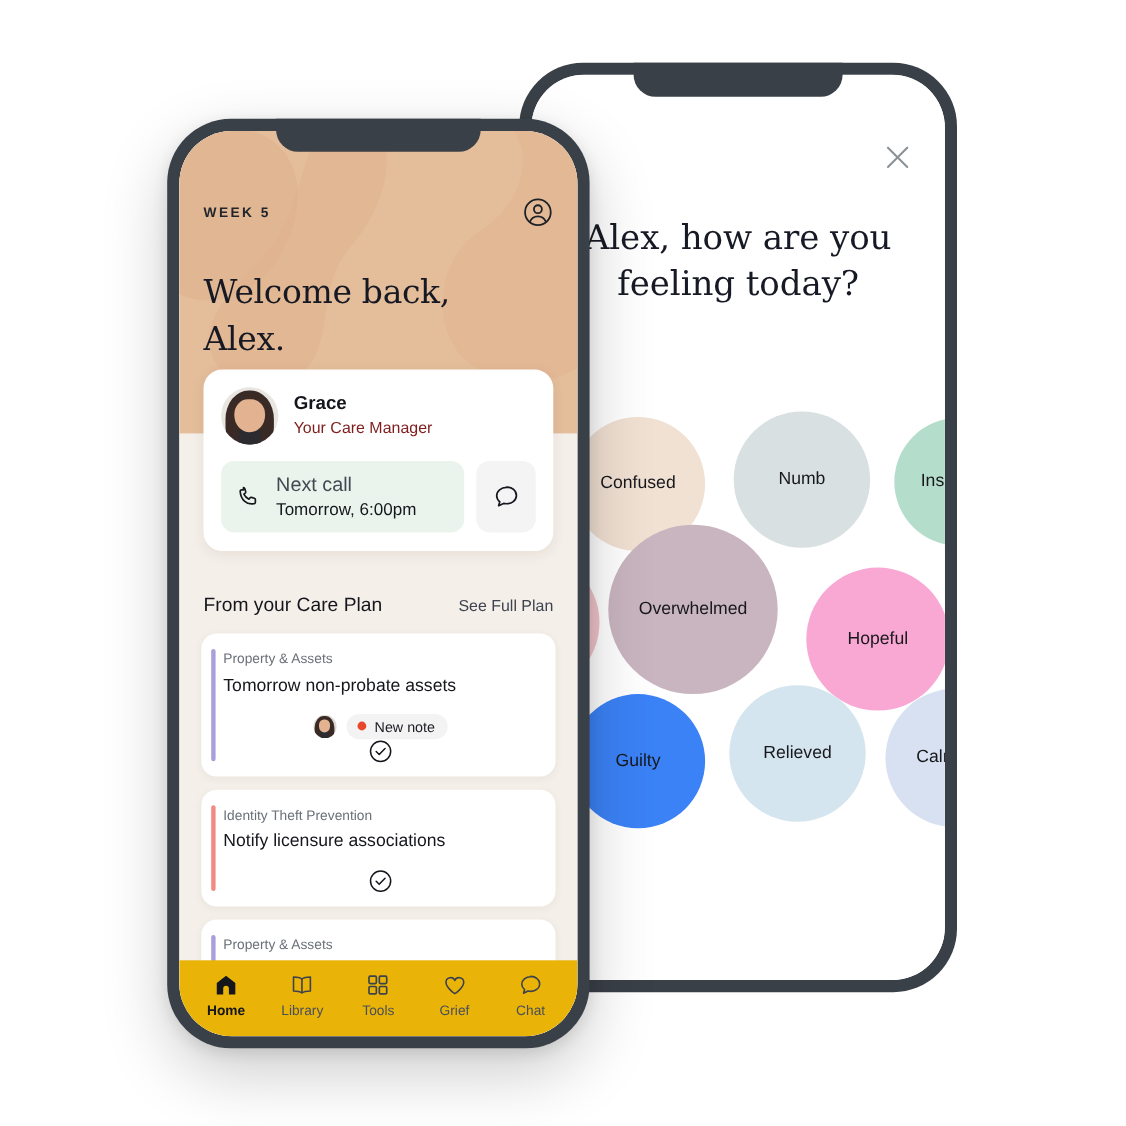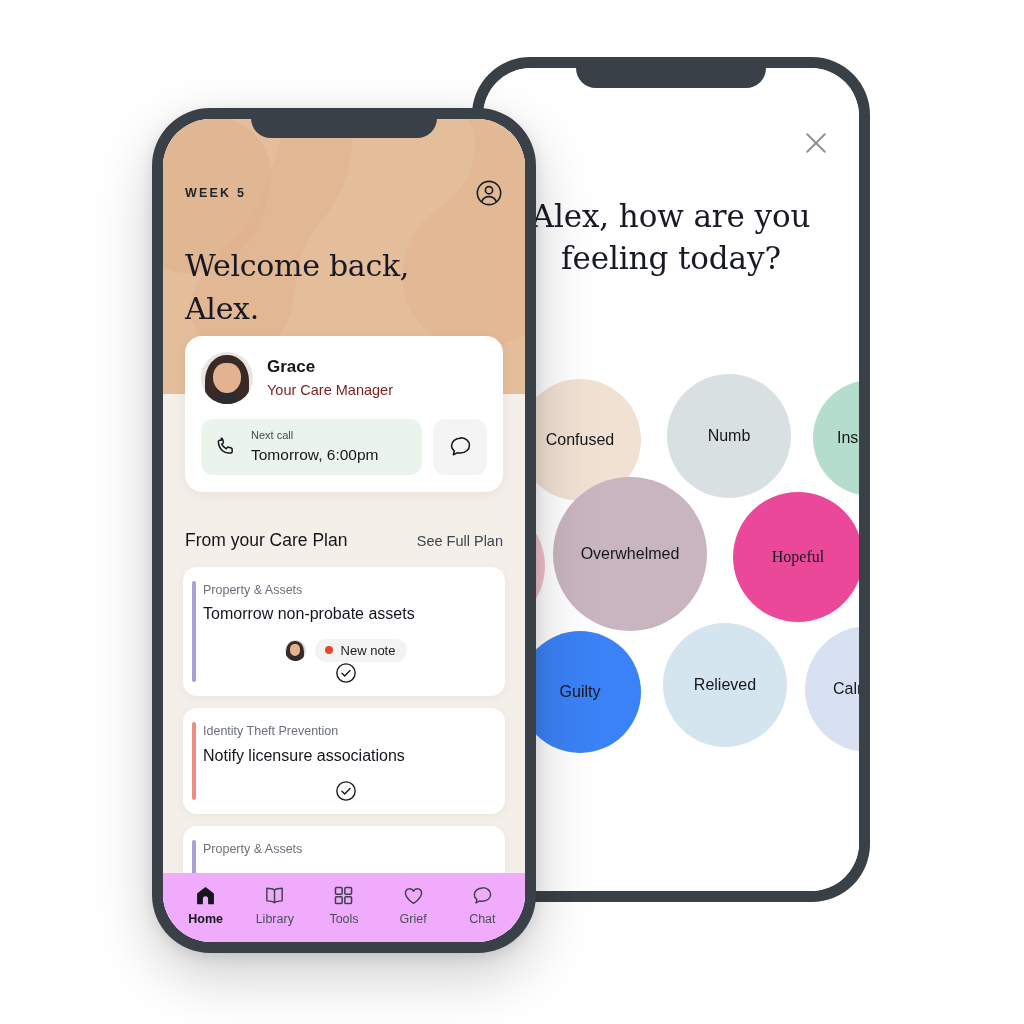--- a/index.html
+++ b/index.html
@@ -131,21 +131,21 @@
   .next-call {
     flex: 1;
     background: #eaf4ed;
     border-radius: 12px;
     padding: 9px 14px;
     display:flex; align-items:center; gap:13px;
     cursor:pointer;
   }
   .call-icon { width:23px; height:23px; flex:0 0 23px; }
   .call-icon svg { width:100%; height:100%; display:block; }
-  .next-call-label { font-size:11px; color:#434953; line-height:1.4; }
+  .next-call-label { font-size:18px; color:#434953; line-height:1.4; }
   .next-call-value { font-size:15.5px; color:#15171d; line-height:1.35; margin-top:1px; }
   .chat-btn {
     width:54px; flex:0 0 54px;
     background:#f4f4f5; border-radius:12px;
     display:flex; align-items:center; justify-content:center;
     cursor:pointer;
   }
   .chat-btn svg { width:25px; height:25px; display:block; }
 
   
@@ -189,21 +189,21 @@
     font-size:13px; color:#1b1d23;
     cursor:pointer;
   }
   .note-dot { width:8px; height:8px; border-radius:50%; background:#e8472a; flex:0 0 8px; }
   .check-btn { width:22px; height:22px; cursor:pointer; flex:0 0 22px; }
   .check-btn svg { width:100%; height:100%; display:block; }
 
   
   .bottom-nav {
     position:absolute; left:0; right:0; bottom:0;
-    background:#f0abfc;
+    background:#eab308;
     display:flex; align-items:flex-start; justify-content:space-around;
     padding: 11px 8px 16px 8px;
     z-index: 20;
   }
   .nav-item {
     display:flex; flex-direction:column; align-items:center; gap:5px;
     cursor:pointer; width:64px;
   }
   .nav-ico { width:23px; height:23px; }
   .nav-ico svg { width:100%; height:100%; display:block; }
@@ -254,21 +254,21 @@
           <div class="bubble" style="left:330px;top:312px;width:116px;height:116px;background:#b5ddcb;justify-content:flex-start;padding-left:24px;">
             <span>Inspired</span>
           </div>
 
           <div class="bubble" style="left:-66px;top:434px;width:128px;height:128px;background:#f0c3ca;justify-content:flex-end;padding-right:18px;">
             <span>Sad</span>
           </div>
           <div class="bubble" style="left:70px;top:409px;width:154px;height:154px;background:#c9b5bf;">
             <span>Overwhelmed</span>
           </div>
-          <div class="bubble" style="left:250px;top:424px;width:130px;height:130px;background:#ec4899;font-family:Liberation Serif, serif;">
+          <div class="bubble" style="left:250px;top:448px;width:130px;height:130px;background:#f9a8d4;">
             <span>Hopeful</span>
           </div>
 
           <div class="bubble" style="left:36px;top:563px;width:122px;height:122px;background:#3b82f6;">
             <span>Guilty</span>
           </div>
           <div class="bubble" style="left:180px;top:555px;width:124px;height:124px;background:#d5e5ef;">
             <span>Relieved</span>
           </div>
           <div class="bubble" style="left:322px;top:558px;width:126px;height:126px;background:#d7e1f1;justify-content:flex-start;padding-left:28px;">

